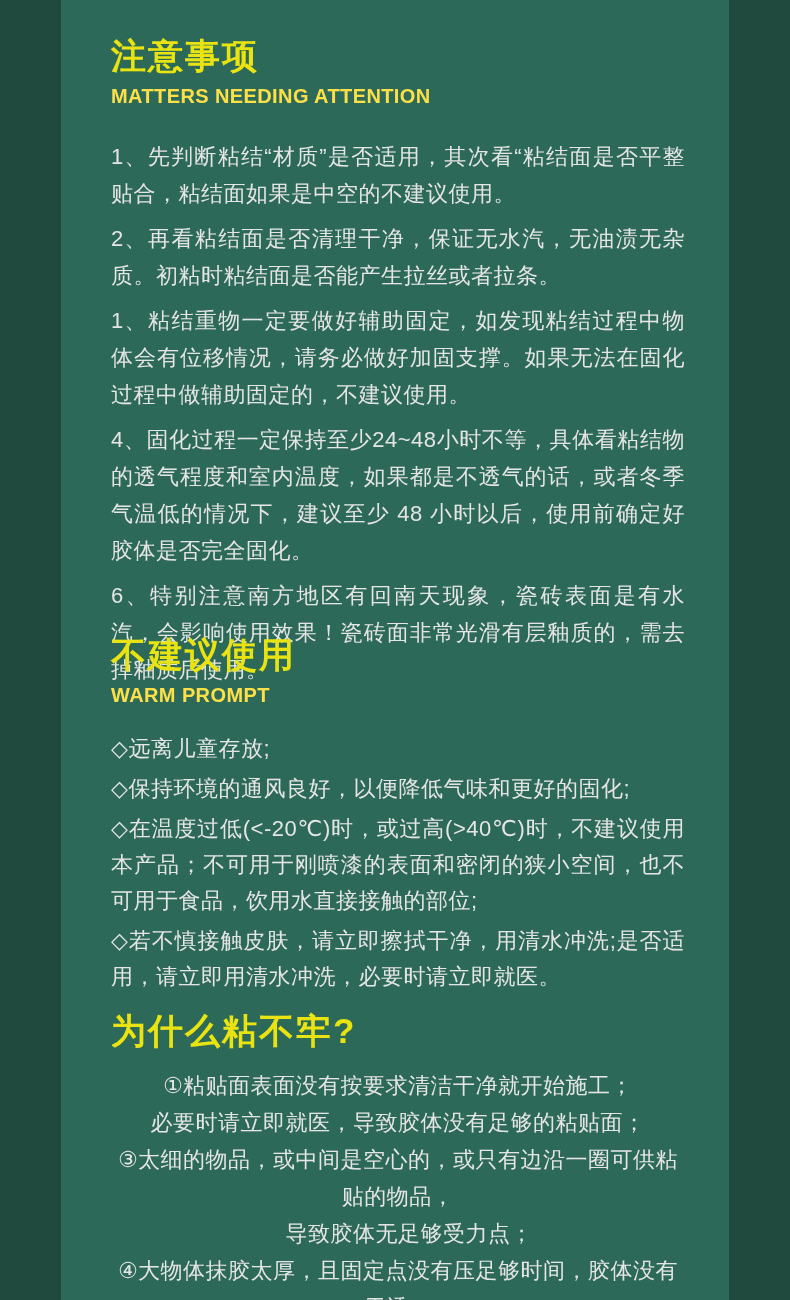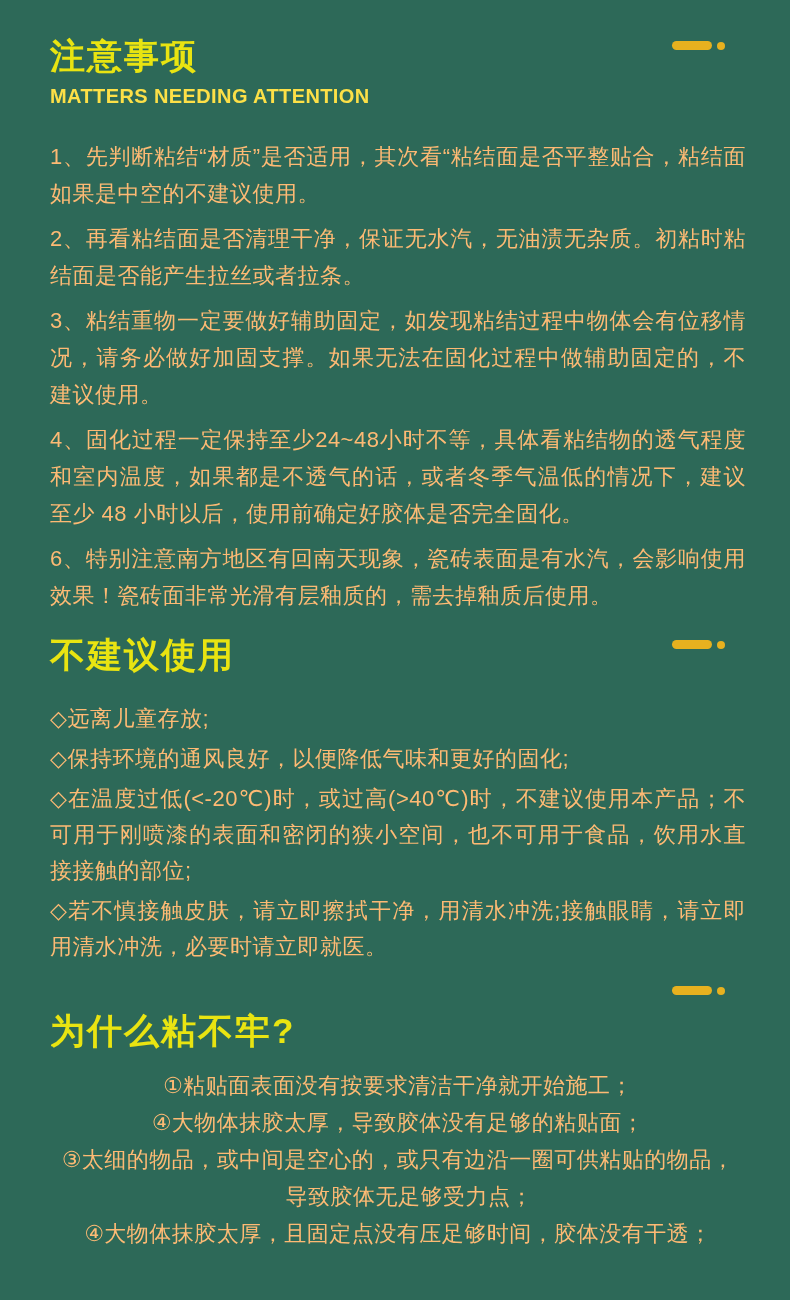--- a/index.html
+++ b/index.html
@@ -1,18 +1,18 @@
 <!DOCTYPE html>
 <html><head>
 <meta charset="utf-8">
 <style>
   html,body{margin:0;padding:0;background:#1f4a3d;}
   .page{
     position:relative;
-    width:790px;height:1300px;
+    width:668px;height:1300px;
     margin:0 auto;
     background:#2d6958;
     overflow:hidden;
     font-family:"Liberation Sans","DejaVu Sans",sans-serif;
   }
   .section{position:absolute;left:50px;right:44px;}
   .sec1{top:34px;}
   .sec2{top:633px;}
   .sec3{top:1009px;}
   .cn-title{
@@ -32,21 +32,21 @@
     color:#fde047;
   }
   .items{margin-top:30px;}
   .sec2 .items{margin-top:24px;}
   .sec3 .items{margin-top:14px;}
   p.item{
     margin:0 0 8px 0;
     font-size:22px;
     line-height:37px;
     letter-spacing:0.5px;
-    color:#fdba74;
+    color:#e5e5e5;
     text-align:justify;
     white-space:pre-line;
   }
   .sec2 p.item{line-height:36px;margin-bottom:4px;}
   .sec3 p.item{line-height:37px;margin-bottom:0;text-align:center;}
   .dash{
     position:absolute;
     left:672px;
     width:40px;height:9px;
     border-radius:5px;
@@ -74,40 +74,41 @@
   <span class="dot dot2"></span>
   <span class="dash dash3"></span>
   <span class="dot dot3"></span>
 
   <div class="section sec1">
     <h2 class="cn-title">注意事项</h2>
     <h3 class="en-title">MATTERS NEEDING ATTENTION</h3>
     <div class="items">
       <p class="item">1、先判断粘结“材质”是否适用，其次看“粘结面是否平整贴合，粘结面如果是中空的不建议使用。</p>
       <p class="item">2、再看粘结面是否清理干净，保证无水汽，无油渍无杂质。初粘时粘结面是否能产生拉丝或者拉条。</p>
-      <p class="item">3、粘结重物一定要做好辅助固定，如发现粘结过程中物体会有位移情况，请务必做好加固支撑。如果无法在固化过程中做辅助固定的，不建议使用。</p>
+      <p class="item">1、粘结重物一定要做好辅助固定，如发现粘结过程中物体会有位移情况，请务必做好加固支撑。如果无法在固化过程中做辅助固定的，不建议使用。</p>
       <p class="item">4、固化过程一定保持至少24~48小时不等，具体看粘结物的透气程度和室内温度，如果都是不透气的话，或者冬季气温低的情况下，建议至少 48 小时以后，使用前确定好胶体是否完全固化。</p>
       <p class="item">6、特别注意南方地区有回南天现象，瓷砖表面是有水汽，会影响使用效果！瓷砖面非常光滑有层釉质的，需去掉釉质后使用。</p>
     </div>
   </div>
 
   <div class="section sec2">
     <h2 class="cn-title">不建议使用</h2>
+    <h3 class="en-title">WARM PROMPT</h3>
     <div class="items">
       <p class="item">◇远离儿童存放;</p>
       <p class="item">◇保持环境的通风良好，以便降低气味和更好的固化;</p>
       <p class="item">◇在温度过低(&lt;-20℃)时，或过高(&gt;40℃)时，不建议使用本产品；不可用于刚喷漆的表面和密闭的狭小空间，也不可用于食品，饮用水直接接触的部位;</p>
-      <p class="item">◇若不慎接触皮肤，请立即擦拭干净，用清水冲洗;接触眼睛，请立即用清水冲洗，必要时请立即就医。</p>
+      <p class="item">◇若不慎接触皮肤，请立即擦拭干净，用清水冲洗;是否适用，请立即用清水冲洗，必要时请立即就医。</p>
     </div>
   </div>
 
   <div class="section sec3">
     <h2 class="cn-title">为什么粘不牢?</h2>
     <div class="items">
       <p class="item">①粘贴面表面没有按要求清洁干净就开始施工；</p>
-      <p class="item">④大物体抹胶太厚，导致胶体没有足够的粘贴面；</p>
+      <p class="item">必要时请立即就医，导致胶体没有足够的粘贴面；</p>
       <p class="item">③太细的物品，或中间是空心的，或只有边沿一圈可供粘贴的物品，
 　导致胶体无足够受力点；</p>
       <p class="item">④大物体抹胶太厚，且固定点没有压足够时间，胶体没有干透；</p>
     </div>
   </div>
 
 </div>
 
 </body></html>

